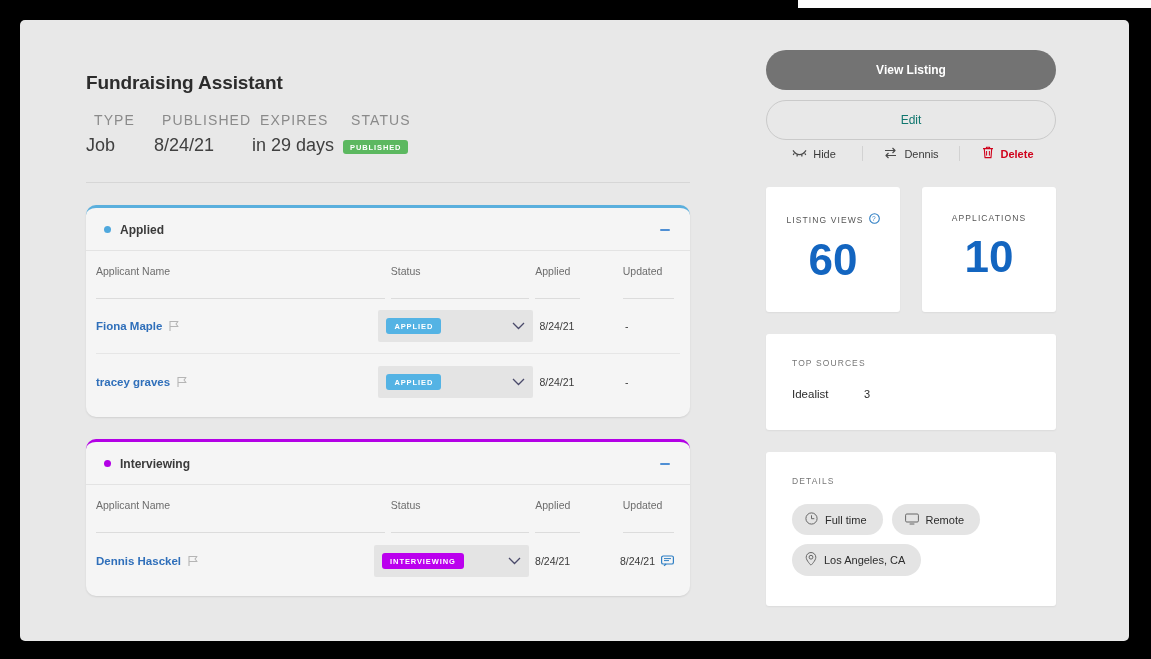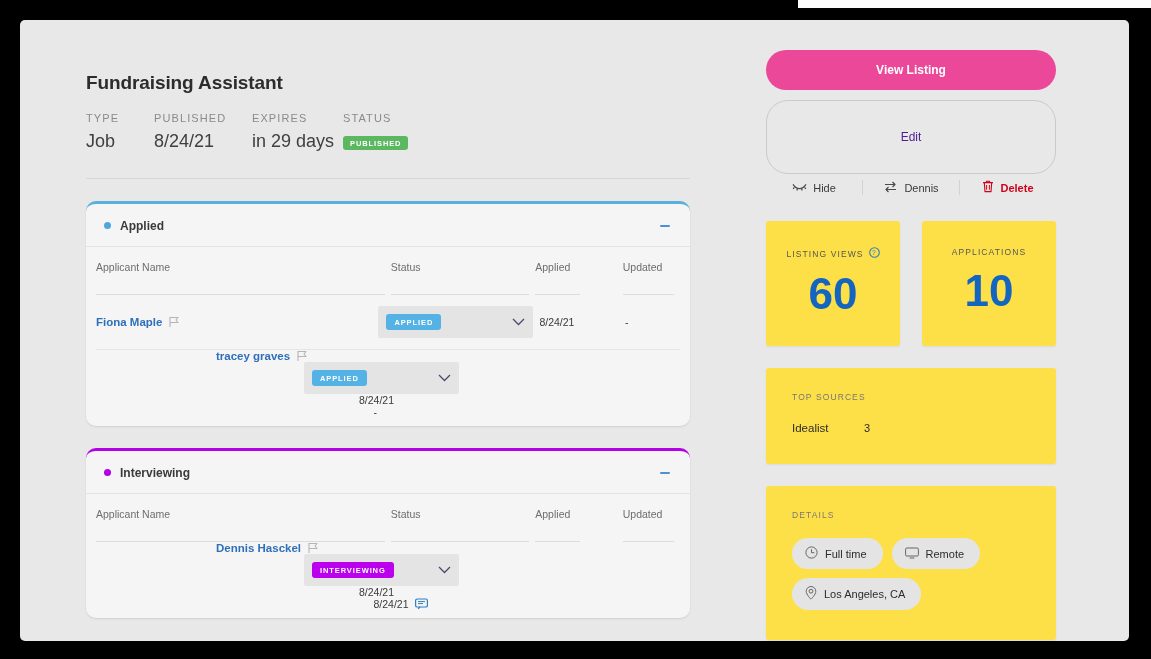--- a/index.html
+++ b/index.html
@@ -41,25 +41,26 @@
     margin-bottom: 18px;
   }
 
   #meta-row {
     display: flex;
     padding-bottom: 26px;
     border-bottom: 1px solid #d6d6d6;
   }
   .meta-block { margin-right: 0; }
   .meta-label {
-    font-size: 11px;
+    font-size: 14px;
     letter-spacing: 1.1px;
     color: #8a8a8a;
     text-transform: uppercase;
     margin-bottom: 7px;
+    margin-left: 8px;
   }
   .meta-value {
     font-size: 18px;
     color: #404040;
   }
   .badge-published {
     display: inline-block;
     background: #5cb860;
     color: #ffffff;
     font-size: 7.5px;
@@ -129,21 +130,21 @@
   .c-status  { width: 162px; }
   .c-applied { width: 52px; }
   .c-updated { width: 60px; margin-left: 37px; }
 
   .tbl-row {
     display: flex;
     align-items: center;
     min-height: 55px;
     border-bottom: 1px solid #e6e6e6;
   }
-  .tbl-row:last-child { border-bottom: none; flex-direction: column; }
+  .tbl-row:last-child { border-bottom: none; }
   .tbl-row .cell { margin-right: 6px; display: flex; align-items: center; }
 
   .applicant-name {
     font-size: 11.5px;
     font-weight: bold;
     color: #2f6fba;
     text-decoration: none;
     cursor: pointer;
   }
   .flag-ico { margin-left: 7px; display: inline-flex; cursor: pointer; }
@@ -177,36 +178,36 @@
 
   
   #right-col {
     position: absolute;
     left: 746px; top: 30px;
     width: 290px;
   }
 
   .btn-primary {
     display: block; width: 100%;
-    background: #ec4899;
+    background: #737373;
     color: #ffffff;
     font-size: 12px; font-weight: bold;
     text-align: center;
     padding: 13px 0;
     border: none; border-radius: 22px;
     cursor: pointer;
     font-family: inherit;
   }
   .btn-outline {
     display: block; width: 100%;
     background: transparent;
-    color: #4c1d95;
+    color: #0f766e;
     font-size: 12px;
     text-align: center;
-    padding: 29px 0;
+    padding: 12px 0;
     border: 1px solid #cacaca;
     border-radius: 22px;
     margin-top: 10px;
     cursor: pointer;
     font-family: inherit;
   }
 
   #action-links {
     display: flex;
     align-items: center;
@@ -217,21 +218,21 @@
     display: flex; align-items: center; justify-content: center;
     font-size: 11px;
     color: #3a3a3a;
     cursor: pointer;
     gap: 6px;
   }
   .act-link.delete { color: #d0021b; font-weight: bold; }
   .act-div { width: 1px; height: 15px; background: #d2d2d2; }
 
   .card {
-    background: #fde047;
+    background: #ffffff;
     border-radius: 3px;
     box-shadow: 0 1px 2px rgba(0,0,0,0.06);
   }
 
   #stats-row { display: flex; gap: 22px; margin-top: 26px; }
   .stat-card {
     flex: 1;
     text-align: center;
     padding: 26px 0 30px 0;
   }

